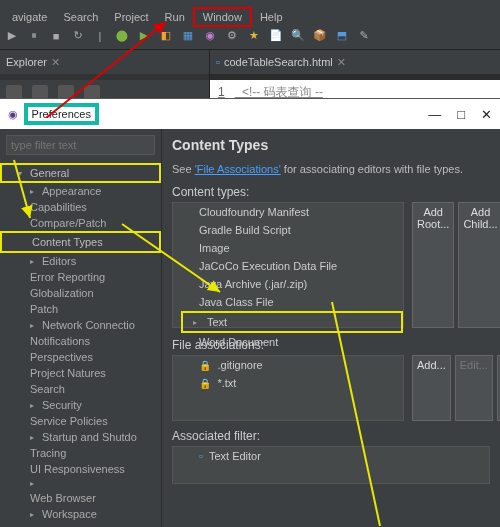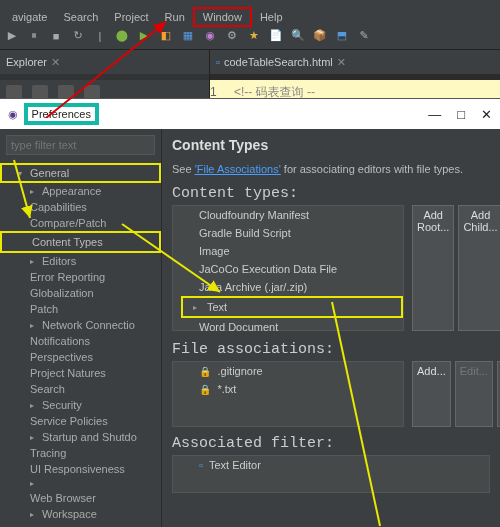--- a/index.html
+++ b/index.html
@@ -13,21 +13,21 @@
   .tb-icon { width: 16px; height: 16px; display: flex; align-items: center; justify-content: center; font-size: 11px; color: #aaa; }
 
   .top-tabs { display: flex; height: 30px; background: #2b2b2b; }
   .side-panel { width: 210px; background: #313335; border-right: 1px solid #222; }
   .tab-area { flex: 1; background: #2b2b2b; }
   .tab-hdr { height: 24px; background: #3c3f41; display: flex; align-items: center; padding: 0 6px; gap: 10px; font-size: 11px; }
   .tab-lbl { display: flex; align-items: center; gap: 4px; }
   .closex { color: #888; }
   .mini-tb { height: 26px; background: #3c3f41; display: flex; align-items: center; padding: 0 6px; gap: 10px; }
   .mini-ic { width: 16px; height: 16px; background: #555; border-radius: 2px; }
-  .editor-line { padding: 4px 0; color: #888; background: #fef9c3; font-family: Consolas, monospace; font-size: 12px; }
+  .editor-line { padding: 4px 8px; color: #888; background: #ffffff; font-family: Consolas, monospace; font-size: 12px; text-decoration: underline; }
   .lineno { color: #606366; margin-right: 10px; }
 
   .dlg { position: absolute; top: 98px; left: 0; right: 0; bottom: 0; background: #3c3f41; border-top: 1px solid #555; }
   .dlg-title { height: 30px; display: flex; align-items: center; justify-content: space-between; padding: 0 8px; background: #fff; color: #222; }
   .dlg-title-left { display: flex; align-items: center; gap: 6px; }
   .winbtns { display: flex; gap: 16px; color: #222; font-size: 13px; }
   .hl-pref { border: 4px solid #14b8a6; padding: 1px 4px; }
 
   .dlg-body { display: flex; height: calc(100% - 30px); }
   .dlg-nav { width: 162px; background: #3c3f41; border-right: 1px solid #2b2b2b; display: flex; flex-direction: column; }
@@ -36,21 +36,21 @@
   .tree .row { padding: 2px 4px 2px 16px; color: #bbb; white-space: nowrap; display: flex; align-items: center; gap: 4px; }
   .tree .row.sub { padding-left: 30px; color: #aaa; }
   .tree .row.sub2 { padding-left: 30px; }
   .tri { font-size: 8px; color: #999; width: 8px; display: inline-block; }
   .hl-yellow { border: 2px solid #e8e800; }
 
   .dlg-main { flex: 1; background: #3c3f41; padding: 8px 10px; overflow: hidden; position: relative; }
   .main-title { font-size: 14px; color: #ddd; font-weight: 600; margin-bottom: 10px; }
   .desc { color: #bbb; font-size: 11px; margin-bottom: 10px; }
   .desc a { color: #4a9eff; text-decoration: underline; }
-  .section-lbl { color: #ccc; font-size: 15px; margin-bottom: 3px; font-family: Liberation Mono, monospace; }
+  .section-lbl { color: #ccc; font-size: 12px; margin-bottom: 3px; }
   .listbox { background: #45494a; border: 1px solid #555; color: #ccc; font-size: 11px; padding-left: 8px; }
   .listbox .li { padding: 3px 10px 3px 18px; display: flex; align-items: center; gap: 6px; }
   .content-area { display: flex; gap: 8px; margin-bottom: 10px; }
   .content-list { flex: 1; height: 126px; }
   .btns-col { display: flex; flex-direction: row; gap: 4px; width: 78px; }
   .btn { background: #4c5052; border: 1px solid #666; color: #ddd; font-size: 11px; padding: 3px 4px; text-align: center; }
   .btn.disabled { color: #777; }
   .fa-area { display: flex; gap: 8px; margin-bottom: 8px; }
   .fa-list { flex: 1; height: 66px; }
   .assoc-list { flex: 1; height: 38px; }
@@ -202,20 +202,21 @@
       </div>
 
       <div class="section-lbl">Content types:</div>
       <div class="content-area">
         <div class="listbox content-list">
           <div class="li">Cloudfoundry Manifest</div>
           <div class="li">Gradle Build Script</div>
           <div class="li">Image</div>
           <div class="li">JaCoCo Execution Data File</div>
           <div class="li">Java Archive (.jar/.zip)</div>
+          <div class="li">Java Class File</div>
           <div class="li hl-yellow" style="padding-left:10px">
               <span class="tri">▸</span> 
               <span>Text</span>
             </div>
           <div class="li">Word Document</div>
         </div>
         <div class="btns-col">
           <div class="btn">Add Root...</div>
           <div class="btn">Add Child...</div>
           <div class="btn disabled">Remove</div>

